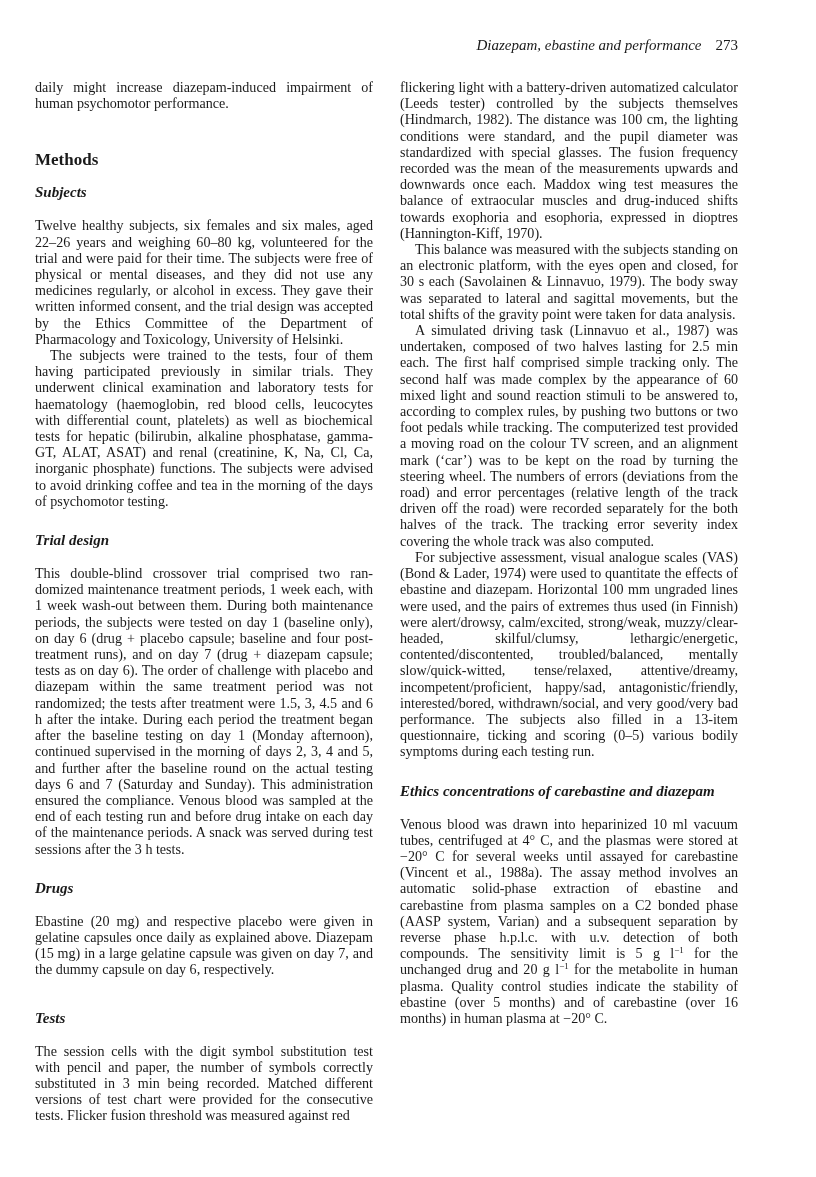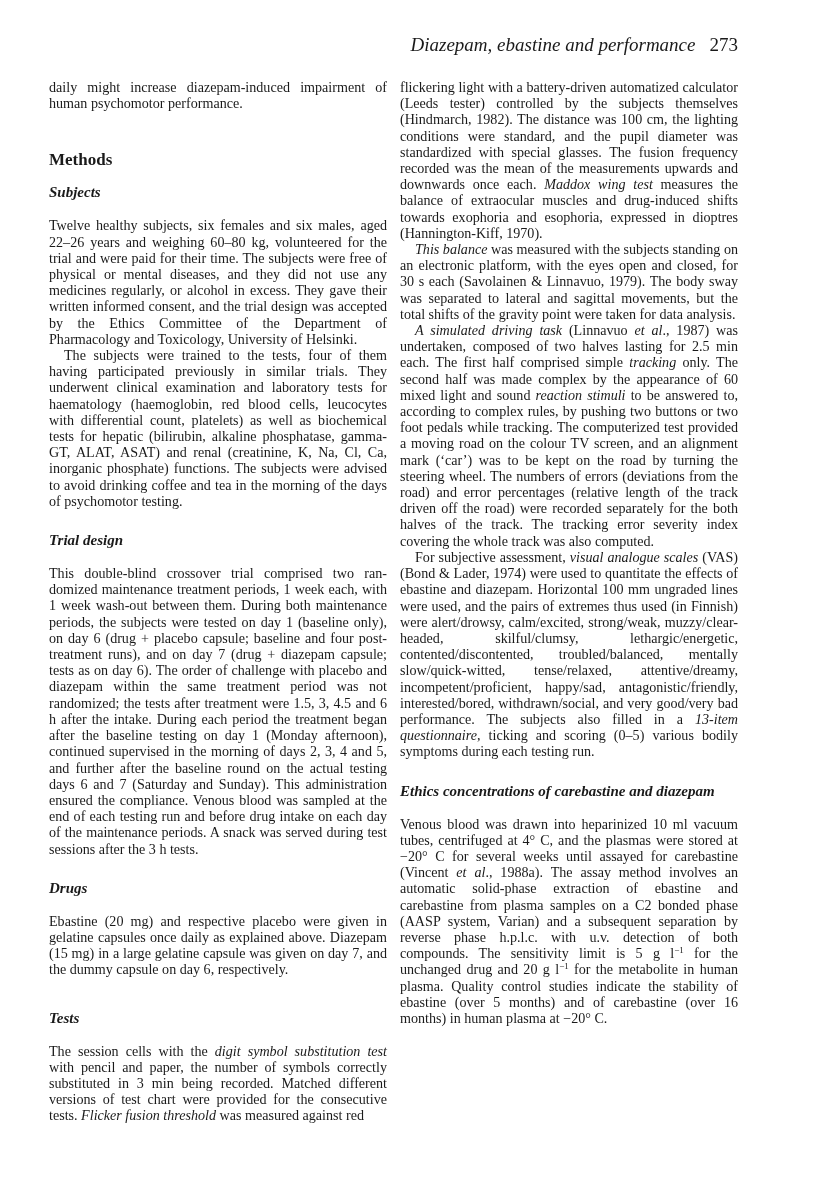--- a/index.html
+++ b/index.html
@@ -3,37 +3,37 @@
 <meta charset="utf-8">
 <style>
   html, body { margin: 0; padding: 0; background: #ffffff; }
   body {
     width: 816px; height: 1177px; position: relative; overflow: hidden;
     font-family: "Liberation Serif", "DejaVu Serif", serif;
     color: #1a1a1a;
   }
   .running-head {
     position: absolute; top: 36px; right: 78px;
-    font-size: 19px; line-height: 18px;
+    font-size: 15px; line-height: 18px;
     display: flex; gap: 14px; align-items: baseline;
   }
   .running-head .title { font-style: italic; }
   .col {
     position: absolute; top: 79px; width: 338px;
     font-size: 14.1px; line-height: 16.2px; text-align: justify;
     hyphens: manual;
   }
-  .col.left { left: 49px; }
+  .col.left { left: 35px; }
   .col.right { left: 400px; }
   .col p { margin: 0; }
   .col p.indent { text-indent: 15px; }
   .sec-head { font-weight: bold; font-size: 17px; margin: 40px 0 0 0; line-height: 18px; }
   .sub-head { font-style: italic; font-size: 15px; margin: 14px 0 16px 0; line-height: 18px; }
   .sub-head.first { margin-top: 14px; }
-  .i { font-style: italic; }
+  .i { }
   sup { font-size: 9px; line-height: 0; vertical-align: 5px; }
 </style>
 </head>
 <body>
 
 <div class="running-head">
   <span class="title">Diazepam, ebastine and performance</span>
   <span>273</span>
 </div>
 

